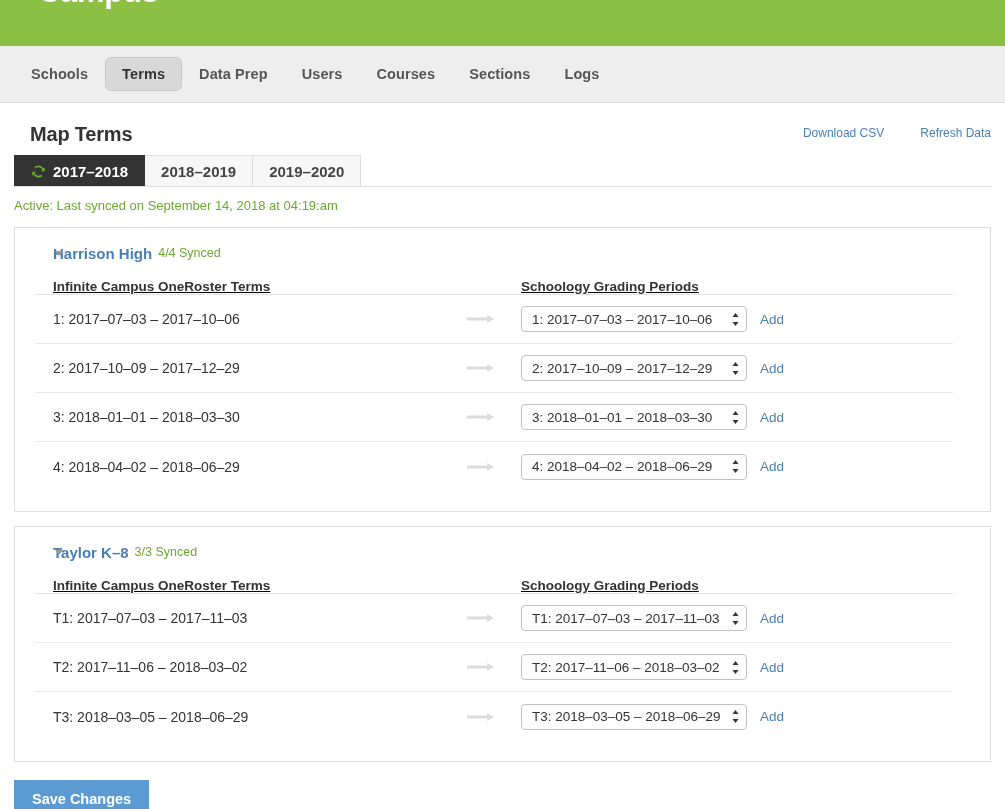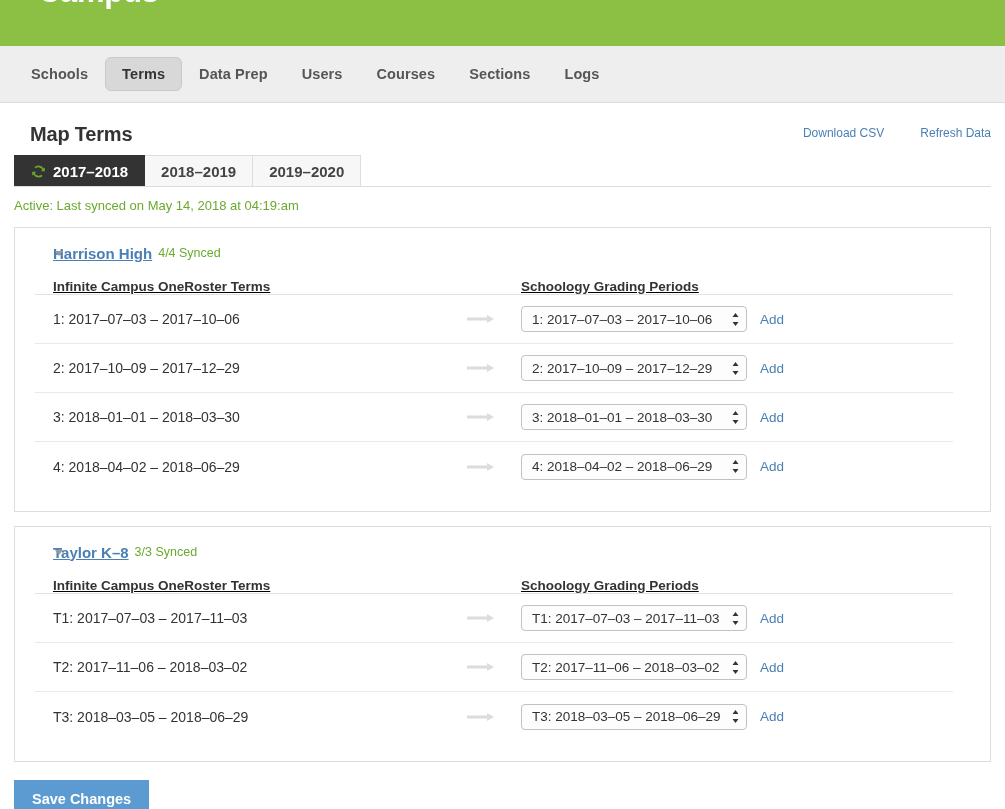--- a/index.html
+++ b/index.html
@@ -143,21 +143,20 @@
     border-left: 4.5px solid transparent;
     border-right: 4.5px solid transparent;
     border-top: 5px solid #999999;
     cursor: pointer;
   }
   .school-name {
     font-size: 15px;
     font-weight: bold;
     color: #4a7fb5;
     cursor: pointer;
-    text-decoration: underline;
   }
   .sync-count {
     font-size: 12.5px;
     color: #6aaa2e;
   }
 
   .col-heads {
     display: flex;
     margin-top: 15px;
     padding-left: 18px;
@@ -259,21 +258,21 @@
       <span>2017–2018</span>
     </div>
     <div class="year-tab">
       <span>2018–2019</span>
     </div>
     <div class="year-tab">
       <span>2019–2020</span>
     </div>
   </div>
 
-<div class="status-line">Active: Last synced on May 14, 2018 at 04:19:am</div>
+<div class="status-line">Active: Last synced on September 14, 2018 at 04:19:am</div>
 
 <div id="panels">
     <div class="panel">
       <div class="panel-head">
         <span class="caret"></span>
         <span class="school-name">Harrison High</span>
         <span class="sync-count">4/4 Synced</span>
       </div>
       <div class="col-heads">
         <span class="col-head left">Infinite Campus OneRoster Terms</span>

